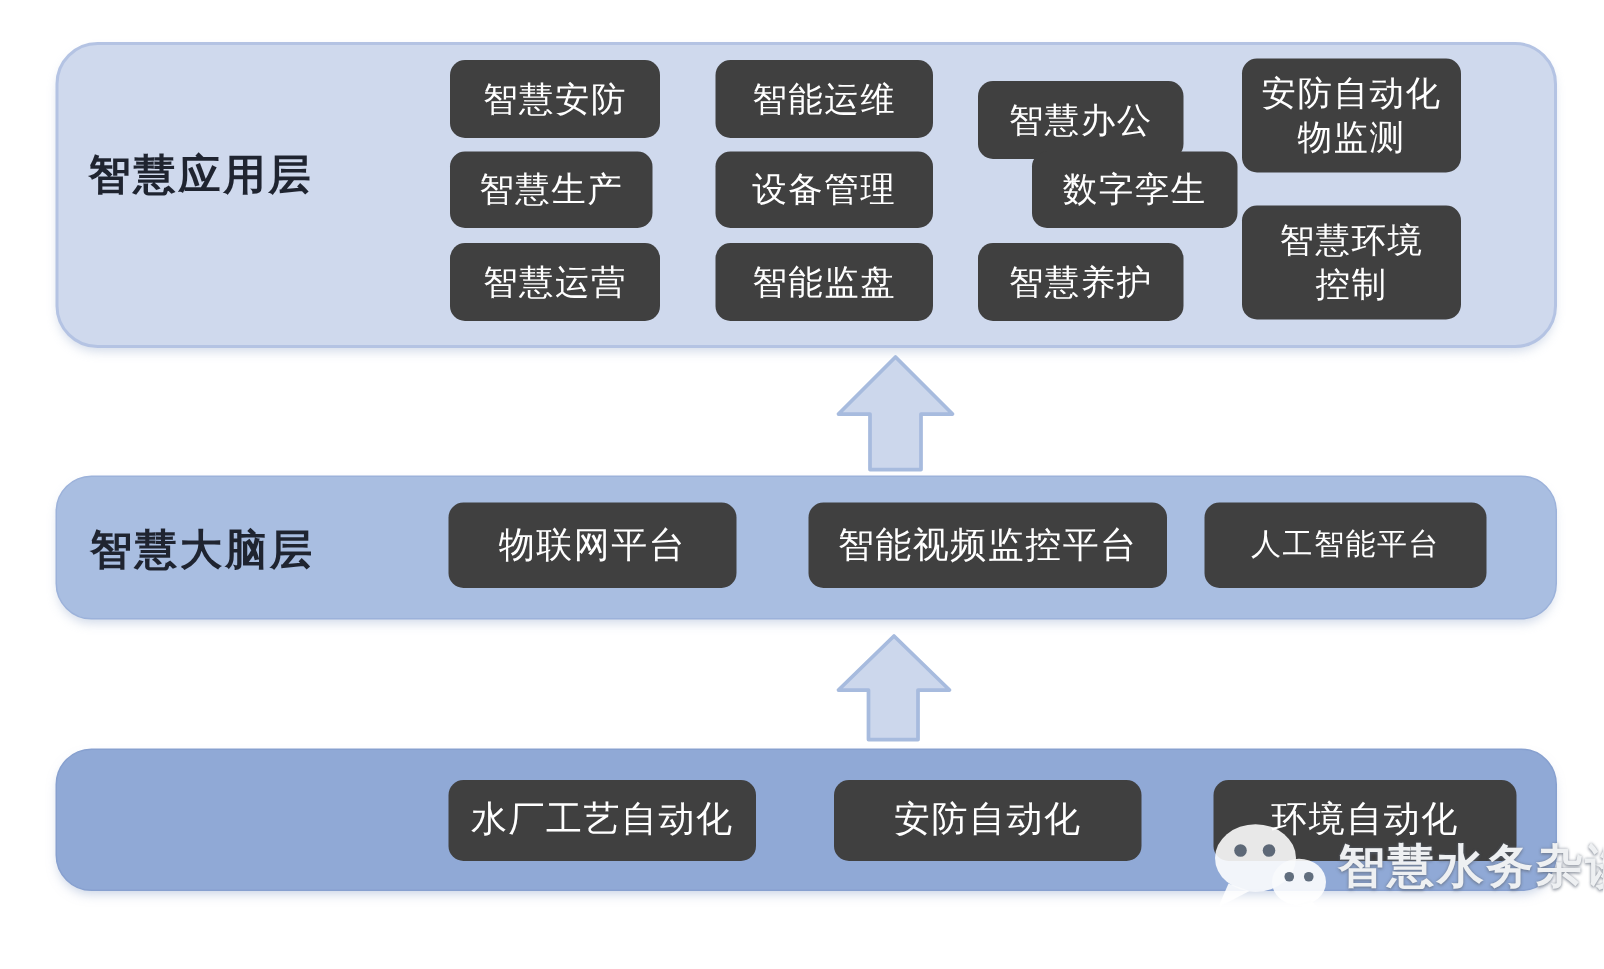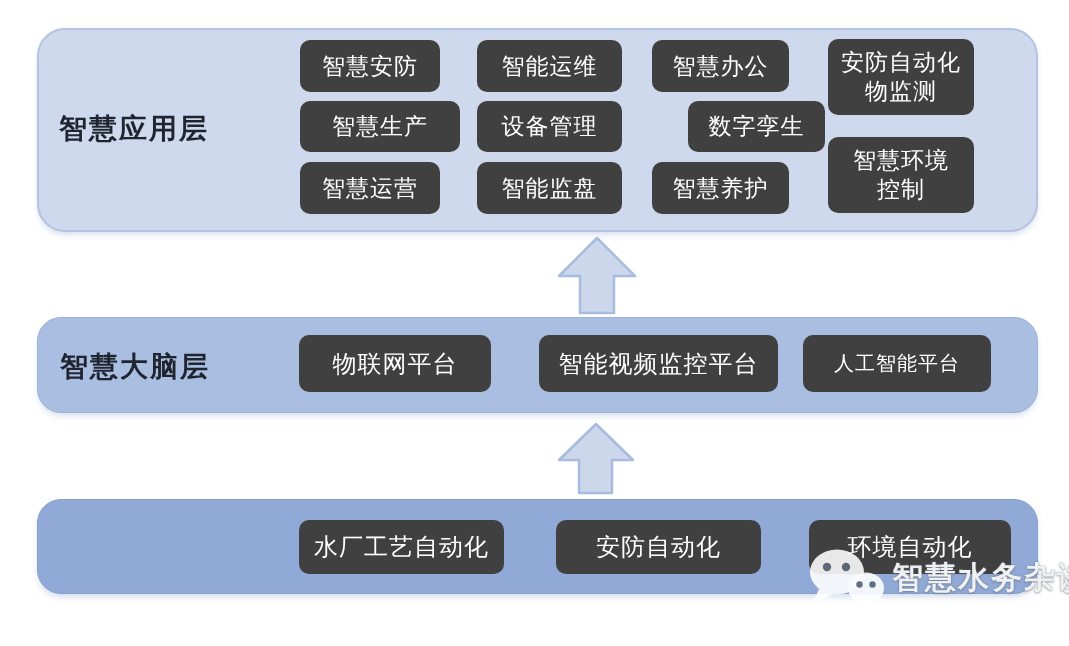--- a/index.html
+++ b/index.html
@@ -20,37 +20,37 @@
   }
   .layer-auto{
     left:37px;top:499px;width:1001px;height:95px;
     background:#90a9d6;border:1px solid #87a0cf;border-radius:24px;
     box-shadow:0 4px 7px -2px rgba(150,170,205,.5);
   }
   .layer-label{
     position:absolute;color:#1f2430;font-size:28px;font-weight:600;
     letter-spacing:2px;white-space:nowrap;
   }
-  .label-app{left:20px;top:80px;}
+  .label-app{left:20px;top:68px;}
   .label-brain{left:22px;top:30px;}
   .label-auto{left:40px;top:32px;}
   .ybox{
     position:absolute;background:#404040;border-radius:10px;color:#ffffff;
     display:flex;align-items:center;justify-content:center;text-align:center;
     white-space:pre-line;line-height:1.25;letter-spacing:1px;
     font-size:23px;
   }
   
   .a0{left:261px;top:10px;width:140px;height:52px;}
-  .a1{left:261px;top:71px;width:160px;height:51px;}
+  .a1{left:261px;top:71px;width:135px;height:51px;}
   .a2{left:261px;top:132px;width:140px;height:52px;}
   .a3{left:438px;top:10px;width:145px;height:52px;}
   .a4{left:438px;top:71px;width:145px;height:51px;}
   .a5{left:438px;top:132px;width:145px;height:52px;}
-  .a6{left:613px;top:10px;width:137px;height:52px;}
+  .a6{left:613px;top:24px;width:137px;height:52px;}
   .a7{left:613px;top:71px;width:137px;height:51px;margin-left:36px;}
   .a8{left:613px;top:132px;width:137px;height:52px;}
   .a9{left:789px;top:9px;width:146px;height:76px;}
   .a10{left:789px;top:107px;width:146px;height:76px;}
   
   .b0{left:261px;top:17px;width:192px;height:57px;font-size:24px;}
   .b1{left:501px;top:17px;width:239px;height:57px;font-size:24px;}
   .b2{left:765px;top:17px;width:188px;height:57px;font-size:20px;}
   
   .c0{left:261px;top:20px;width:205px;height:54px;font-size:24px;}

